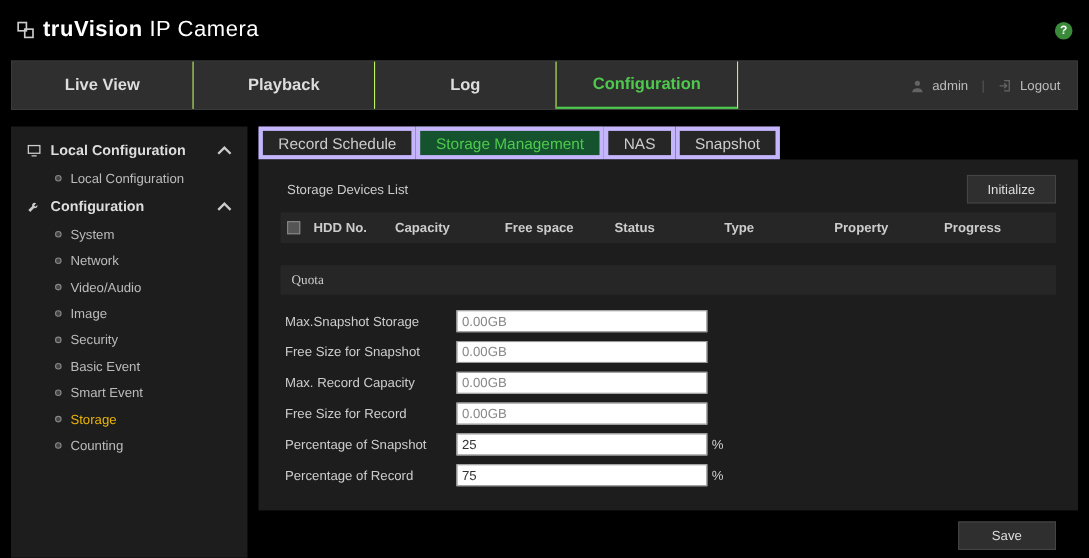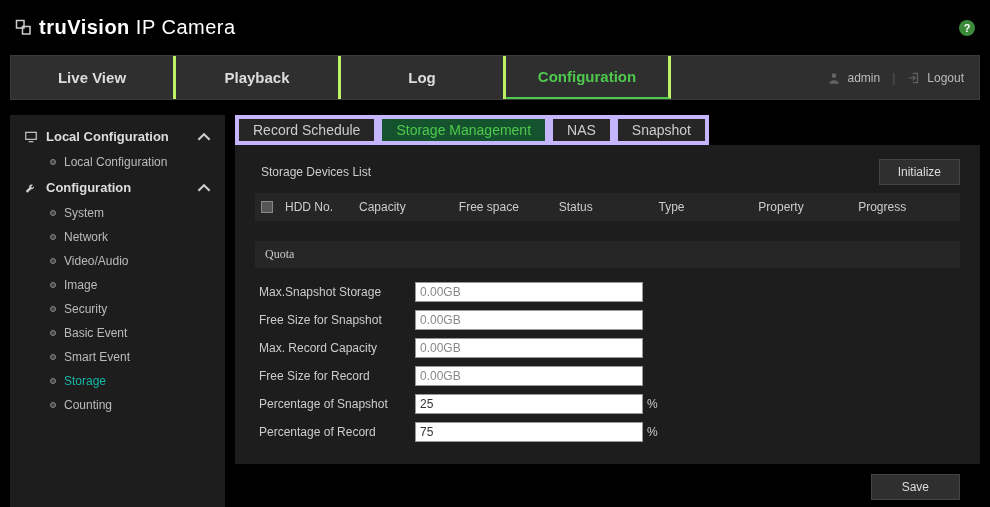--- a/index.html
+++ b/index.html
@@ -55,21 +55,21 @@
     margin: 0 10px;
   }
   .nav-tab {
     width: 165px;
     display: flex;
     align-items: center;
     justify-content: center;
     color: #ddd;
     font-size: 15px;
     font-weight: bold;
-    border-right: 3px solid #bef264;
+    border-right: 1px solid #bef264;
     cursor: pointer;
   }
   .nav-tab.active {
     color: #4ec94e;
     border-bottom: 2px solid #4ec94e;
   }
   .nav-spacer { flex: 1; }
   .user-area {
     display: flex;
     align-items: center;
@@ -111,21 +111,21 @@
   .side-group-header svg { width: 14px; height: 14px; }
   .side-item {
     display: flex;
     align-items: center;
     gap: 8px;
     padding: 5px 10px 5px 40px;
     color: #bbb;
     font-size: 12px;
     cursor: pointer;
   }
-  .side-item.active { color: #14b8a6; }
+  .side-item.active { color: #eab308; }
   .bullet {
     width: 6px; height: 6px;
     border: 1px solid #888;
     border-radius: 50%;
     background: #444;
     flex-shrink: 0;
   }
   .main {
     flex: 1;
     display: flex;
@@ -175,20 +175,21 @@
   }
   .table-head {
     display: flex;
     align-items: center;
     background: #262626;
     height: 28px;
     padding: 0 6px;
     gap: 4px;
     font-size: 12px;
     color: #ccc;
+    font-weight: bold;
   }
   .table-head .col-check { width: 20px; display:flex; align-items:center;}
   .table-head .col { flex: 1; }
   .table-head .col.small { flex: 0 0 70px; }
   .chk {
     width: 12px; height: 12px;
     border: 1px solid #888;
     background: #555;
     display: inline-block;
   }

